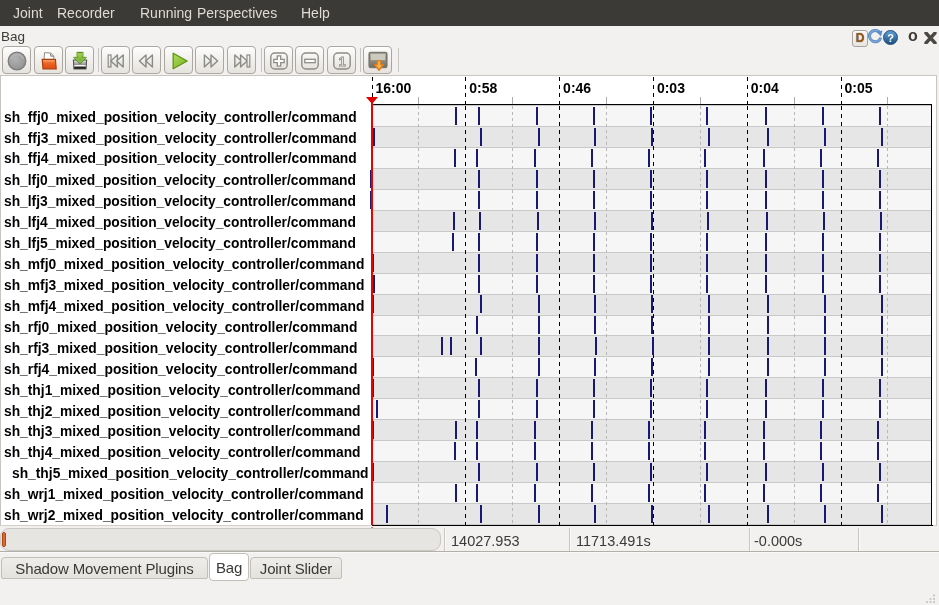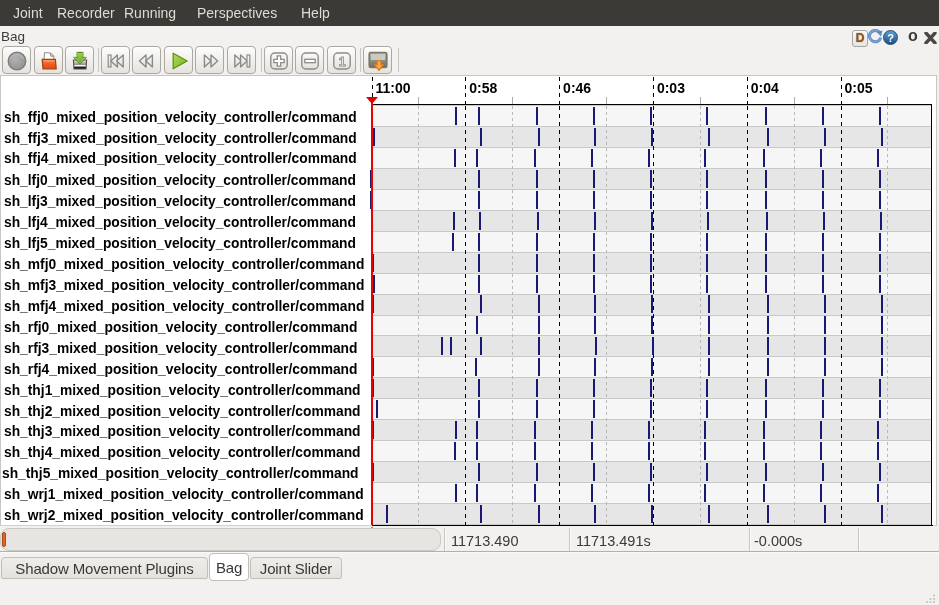--- a/index.html
+++ b/index.html
@@ -19,21 +19,21 @@
 .hlab{font-weight:bold;font-size:14px;color:#000;line-height:14px}
 .tick{width:2px;height:18px;background:#191974}
 .sbtxt{font-size:14.5px;color:#3b3a38;line-height:15px}
 .sbsep{top:528px;width:1px;height:23px;background:#c9c6c1;box-shadow:1px 0 0 #fbfaf9}
 .tab{border:1px solid #c2beb8;font-size:15px;color:#3b3935;text-align:center;letter-spacing:-0.15px}
 
 </style></head><body>
 <div id="menubar" class="ab">
 <span style="left:13px">Joint</span>
 <span style="left:57px">Recorder</span>
-<span style="left:124px">Running</span>
+<span style="left:140px">Running</span>
 <span style="left:197px">Perspectives</span>
 <span style="left:301px">Help</span>
 </div>
 <div id="bagtitle" class="ab">Bag</div>
 <div class="ab" style="left:852px;top:30px;width:16px;height:17px;border:1px solid #a8a49e;border-radius:3px;background:linear-gradient(180deg,#fbfaf9,#e8e5e0);font-size:12px;font-weight:bold;color:#9a5a12;text-align:center;line-height:15px;text-shadow:0 0 1px #3c3c50">D</div>
 <svg class="ab" style="left:867px;top:29px" width="16" height="16" viewBox="0 0 18 18">
     <path d="M 14.2 4.0 A 6.4 6.4 0 1 0 15.4 9.6" fill="none" stroke="#5b8cc6" stroke-width="3.4"></path>
     <path d="M 14.2 4.0 A 6.4 6.4 0 1 0 15.4 9.6" fill="none" stroke="#7fa8d6" stroke-width="1.4"></path>
     <polygon points="10.5,3.2 17.4,1.6 15.8,8.3" fill="#5b8cc6"></polygon>
   </svg>
@@ -157,21 +157,21 @@
       <rect x="2.2" y="2.5" width="17.6" height="15" rx="1.5" fill="url(#gthm)" stroke="#7a776f" stroke-width="1.6"></rect>
       <rect x="3.8" y="4.1" width="14.4" height="6" fill="#cfcec3" opacity="0.92"></rect>
       <path d="M7.6 14.6 h2.6 v-4 h3.6 v4 h2.6 l-4.4 5.6 Z" fill="#f9ae4e" stroke="#dd7d1a" stroke-width="1.4" stroke-linejoin="round"></path>
     </svg>
   </div>
 <div class="ab tsep" style="left:97.5px"></div>
 <div class="ab tsep" style="left:260.5px"></div>
 <div class="ab tsep" style="left:359.5px"></div>
 <div class="ab tsep" style="left:397.5px"></div>
 <div id="tlwidget" class="ab"></div>
-<div class="ab hlab" style="left:375.5px;top:80.5px">11:00</div>
+<div class="ab hlab" style="left:375.5px;top:80.5px">16:00</div>
 <div class="ab hlab" style="left:469.3px;top:80.5px">0:58</div>
 <div class="ab hlab" style="left:563.1px;top:80.5px">0:46</div>
 <div class="ab hlab" style="left:656.9px;top:80.5px">0:03</div>
 <div class="ab hlab" style="left:750.7px;top:80.5px">0:04</div>
 <div class="ab hlab" style="left:844.5px;top:80.5px">0:05</div>
 <div class="ab gmaj" style="left:371.5px;top:77px;height:20px"></div>
 <div class="ab gmaj" style="left:465.3px;top:77px;height:447.5px"></div>
 <div class="ab gmaj" style="left:559.1px;top:77px;height:447.5px"></div>
 <div class="ab gmaj" style="left:652.9px;top:77px;height:447.5px"></div>
 <div class="ab gmaj" style="left:746.7px;top:77px;height:447.5px"></div>
@@ -428,33 +428,33 @@
 <div class="ab toplab" style="left:4px;top:256.85px">sh_mfj0_mixed_position_velocity_controller/command</div>
 <div class="ab toplab" style="left:4px;top:277.80px">sh_mfj3_mixed_position_velocity_controller/command</div>
 <div class="ab toplab" style="left:4px;top:298.75px">sh_mfj4_mixed_position_velocity_controller/command</div>
 <div class="ab toplab" style="left:4px;top:319.70px">sh_rfj0_mixed_position_velocity_controller/command</div>
 <div class="ab toplab" style="left:4px;top:340.65px">sh_rfj3_mixed_position_velocity_controller/command</div>
 <div class="ab toplab" style="left:4px;top:361.60px">sh_rfj4_mixed_position_velocity_controller/command</div>
 <div class="ab toplab" style="left:4px;top:382.55px">sh_thj1_mixed_position_velocity_controller/command</div>
 <div class="ab toplab" style="left:4px;top:403.50px">sh_thj2_mixed_position_velocity_controller/command</div>
 <div class="ab toplab" style="left:4px;top:424.45px">sh_thj3_mixed_position_velocity_controller/command</div>
 <div class="ab toplab" style="left:4px;top:445.40px">sh_thj4_mixed_position_velocity_controller/command</div>
-<div class="ab toplab" style="left:2px;top:466.35px">sh_thj5_mixed_position_velocity_controller/command</div>
+<div class="ab toplab" style="left:12px;top:466.35px">sh_thj5_mixed_position_velocity_controller/command</div>
 <div class="ab toplab" style="left:4px;top:487.30px">sh_wrj1_mixed_position_velocity_controller/command</div>
 <div class="ab toplab" style="left:4px;top:508.25px">sh_wrj2_mixed_position_velocity_controller/command</div>
 <div class="ab" style="left:371.3px;top:97px;width:1.5px;height:427.5px;background:#e80202"></div>
 <div class="ab" style="left:365.5px;top:97px;width:0;height:0;border-left:6px solid transparent;border-right:6px solid transparent;border-top:7px solid #e30000"></div>
 <div class="ab" style="left:368px;top:527px;width:0;height:0;border-left:4px solid transparent;border-right:4px solid transparent;border-bottom:4.5px solid #e30000"></div>
 <div class="ab" style="left:0px;top:528px;width:441px;height:23px;background:#e7e5e1;border:1px solid #cbc8c3;border-radius:9px"></div>
 <div class="ab" style="left:1.5px;top:532px;width:4.5px;height:15px;background:#e2672e;border:1px solid #a84c15;border-radius:2.5px"></div>
 <div class="ab sbsep" style="left:444px"></div>
 <div class="ab sbsep" style="left:569px"></div>
 <div class="ab sbsep" style="left:748.5px"></div>
 <div class="ab sbsep" style="left:858px"></div>
-<div class="ab sbtxt" style="left:451px;top:533.5px">11713.490</div>
+<div class="ab sbtxt" style="left:451px;top:533.5px">14027.953</div>
 <div class="ab sbtxt" style="left:576px;top:533.5px">11713.491s</div>
 <div class="ab sbtxt" style="left:754px;top:533.5px">-0.000s</div>
 <div class="ab" style="left:0;top:551px;width:939px;height:1px;background:#b3afa9"></div>
 <div class="ab" style="left:0;top:552px;width:939px;height:1px;background:#faf9f7"></div>
 <div class="ab tab" style="left:1px;top:557px;width:207px;height:22px;line-height:21px;border-radius:4px 4px 2px 2px;background:linear-gradient(180deg,#efedea,#e5e2dd)">Shadow Movement Plugins</div>
 <div class="ab tab" style="left:250px;top:557px;width:92px;height:22px;line-height:21px;border-radius:4px 4px 2px 2px;background:linear-gradient(180deg,#efedea,#e5e2dd)">Joint Slider</div>
 <div class="ab tab" style="left:209px;top:553px;width:40px;height:28px;line-height:27px;border-radius:4px;background:#fff">Bag</div>
 <svg class="ab" style="left:926px;top:594px" width="10" height="9" viewBox="0 0 10 9">
     <g fill="#c2bfba">
       <circle cx="8" cy="1.5" r="1"></circle>

